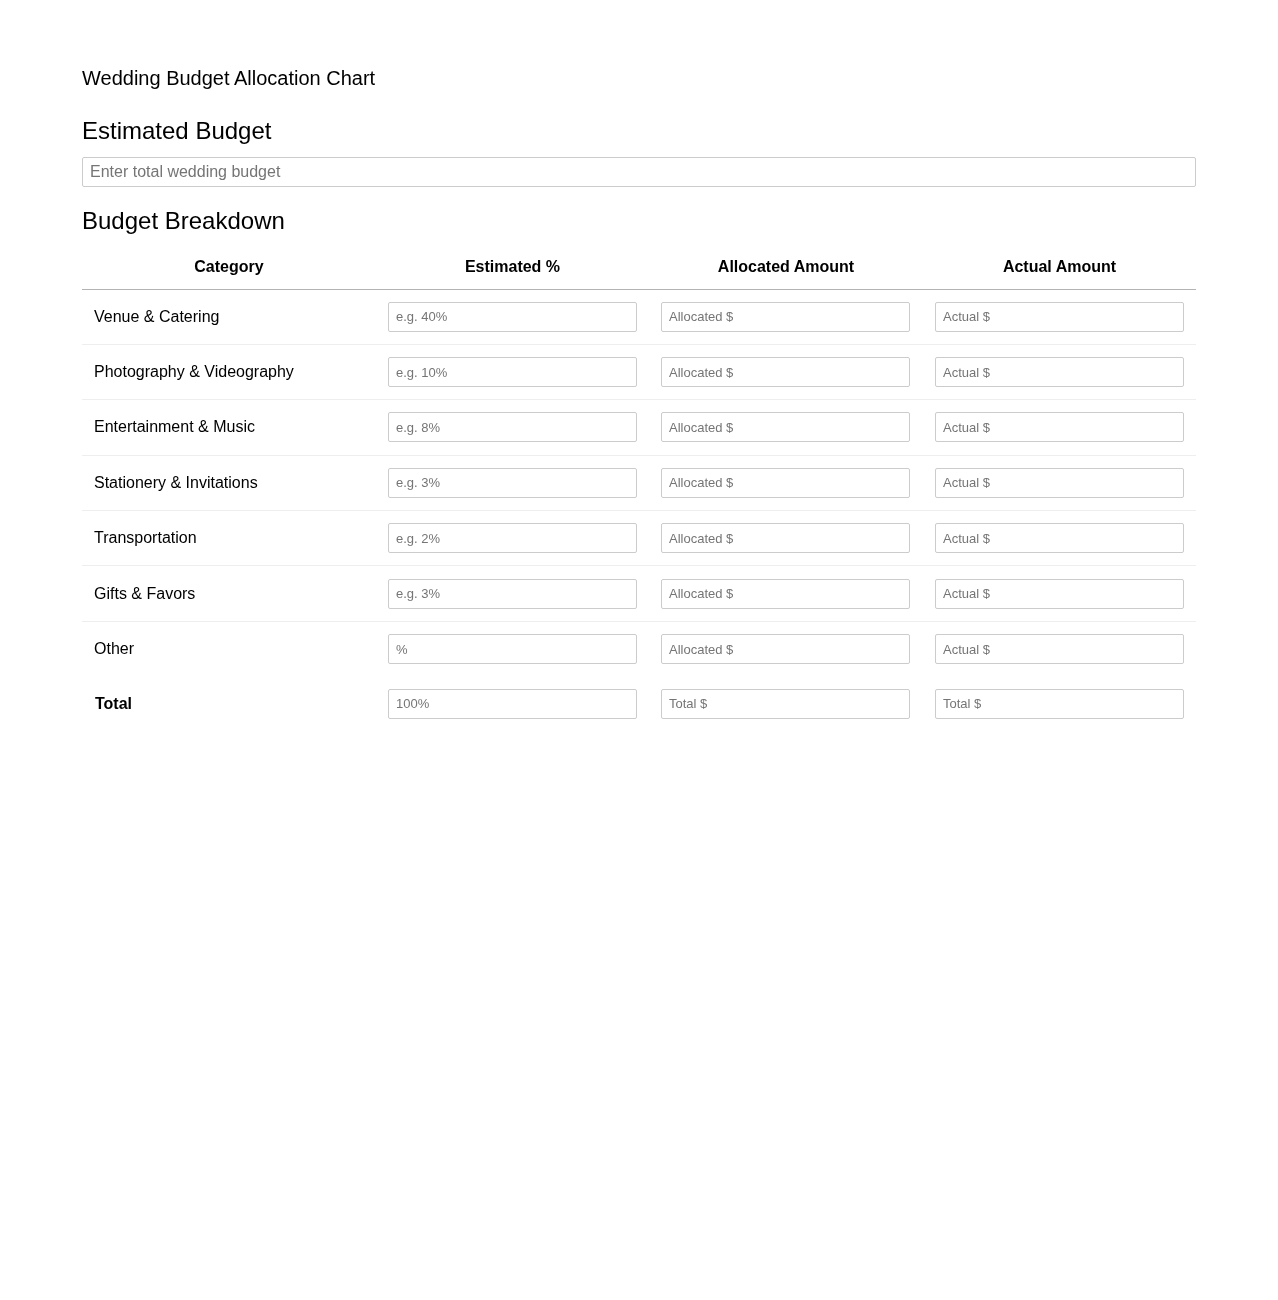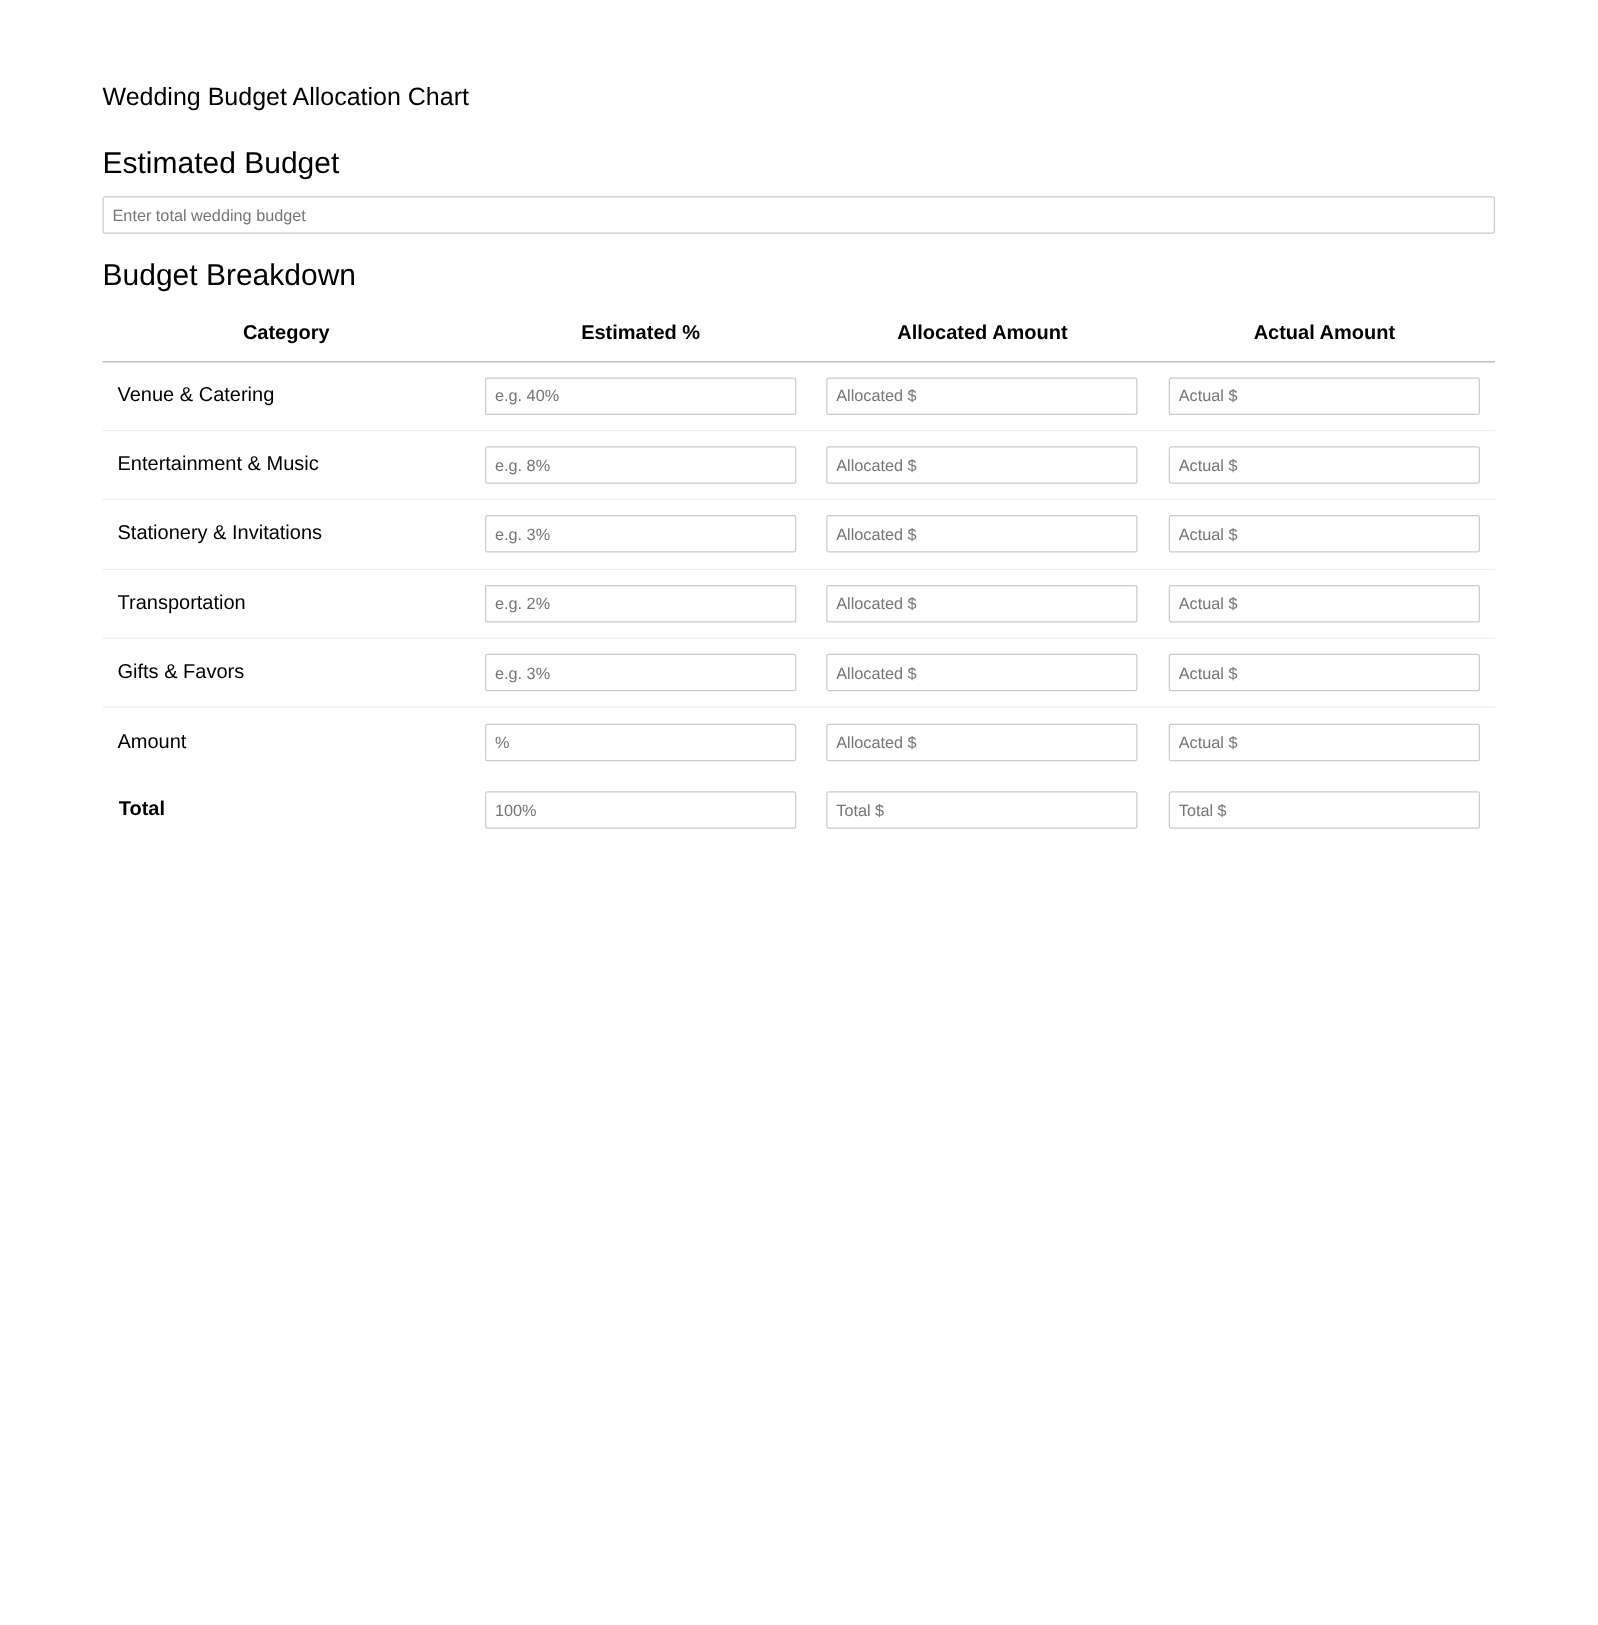--- a/index.html
+++ b/index.html
@@ -42,21 +42,21 @@
     .budget-input {
       position: absolute;
       top: 157px;
       left: 0;
       width: 1114px;
       height: 30px;
       border: 1px solid #cccccc;
       border-radius: 2px;
       padding: 0 7px;
       font-family: "Liberation Sans", sans-serif;
-      font-size: 13px;
+      font-size: 16px;
       color: #333;
       background: #fff;
     }
     .budget-input::placeholder { color: #757575; }
     table {
       position: absolute;
       top: 246px;
       left: 0;
       width: 1114px;
       border-collapse: collapse;
@@ -132,20 +132,32 @@
             <input type="text" placeholder="e.g. 40%" style="">
           </td>
         <td>
             <input type="text" placeholder="Allocated $" style="">
           </td>
         <td>
             <input type="text" placeholder="Actual $" style="">
           </td>
       </tr>
       <tr>
+        <td class="cat-label">Photography &amp; Videography</td>
+        <td>
+            <input type="text" placeholder="e.g. 10%" style="">
+          </td>
+        <td>
+            <input type="text" placeholder="Allocated $" style="">
+          </td>
+        <td>
+            <input type="text" placeholder="Actual $" style="">
+          </td>
+      </tr>
+      <tr>
         <td class="cat-label">Entertainment &amp; Music</td>
         <td>
             <input type="text" placeholder="e.g. 8%" style="">
           </td>
         <td>
             <input type="text" placeholder="Allocated $" style="">
           </td>
         <td>
             <input type="text" placeholder="Actual $" style="">
           </td>
@@ -180,21 +192,21 @@
             <input type="text" placeholder="e.g. 3%" style="">
           </td>
         <td>
             <input type="text" placeholder="Allocated $" style="">
           </td>
         <td>
             <input type="text" placeholder="Actual $" style="">
           </td>
       </tr>
       <tr class="last-cat">
-        <td class="cat-label">Amount</td>
+        <td class="cat-label">Other</td>
         <td>
             <input type="text" placeholder="%" style="">
           </td>
         <td>
             <input type="text" placeholder="Allocated $" style="">
           </td>
         <td>
             <input type="text" placeholder="Actual $" style="">
           </td>
       </tr>

